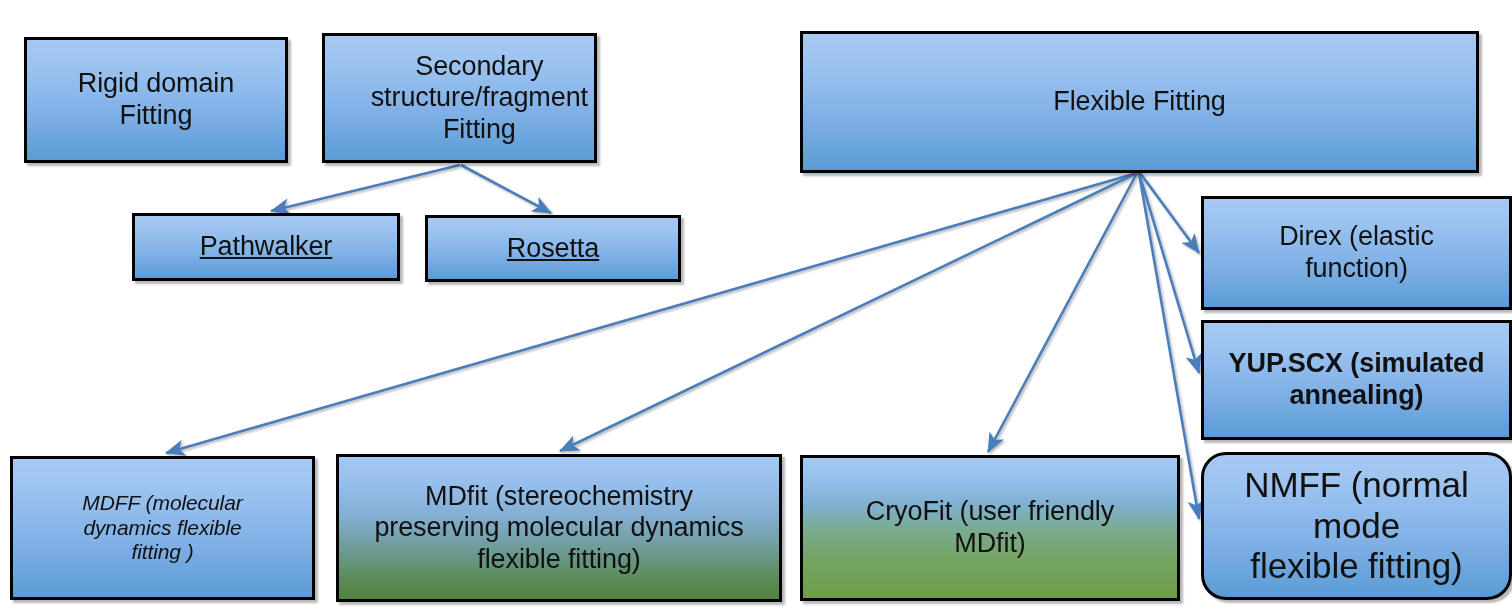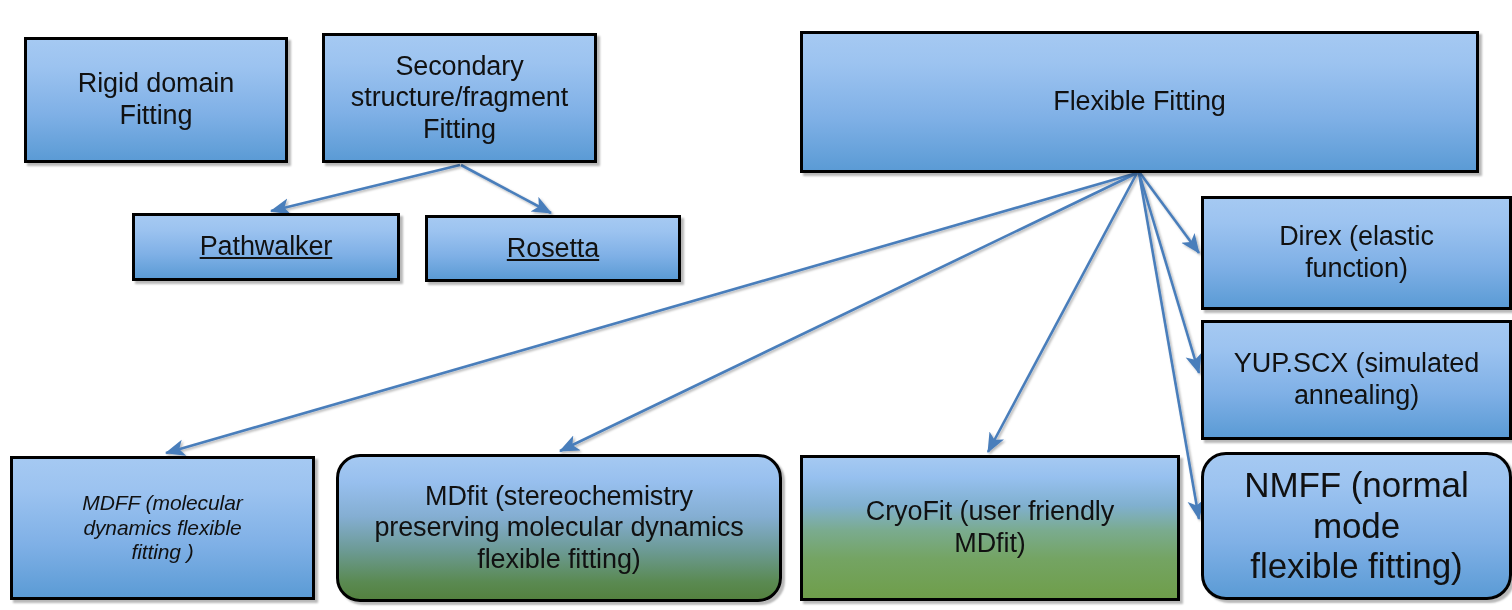--- a/index.html
+++ b/index.html
@@ -42,21 +42,20 @@
     background: linear-gradient(to bottom, #a5c9f2 0%, #9cc3f0 22%, #7fb0e6 62%, #5b9bd5 100%);
   }
   .node .label {
     display: block;
     padding: 0 6px;
     white-space: pre-line;
   }
   
   .node.grad-green-soft {
     background: linear-gradient(to bottom, #a5c9f2 0%, #97bfee 18%, #84aed2 42%, #6c9a94 66%, #5a8a52 88%, #54813f 100%);
-    border-radius: 24px;
   }
   .node.grad-green-strong {
     background: linear-gradient(to bottom, #a5c9f2 0%, #96c0ef 14%, #80b0cf 34%, #7aab8e 52%, #74a463 72%, #6f9e4a 100%);
   }
 </style>
 </head>
 <body>
 
 <div id="canvas">
 
@@ -78,39 +77,39 @@
         <line x1="1139" y1="173" x2="1199" y2="519" stroke="#4a7ebb" stroke-width="2.6" marker-end="url(#arrowhead)"></line>
         <line x1="1139" y1="173" x2="1199" y2="373" stroke="#4a7ebb" stroke-width="2.6" marker-end="url(#arrowhead)"></line>
         <line x1="1140" y1="173" x2="1199" y2="253" stroke="#4a7ebb" stroke-width="2.6" marker-end="url(#arrowhead)"></line>
       </g>
   </svg>
 
   <div class="node" style="left: 24px; top: 37px; width: 264px; height: 126px; font-size: 27px;">
     <span class="label">Rigid domain
 Fitting</span>
   </div>
-  <div class="node" style="left: 322px; top: 33px; width: 275px; height: 130px; font-size: 27px;">
+  <div class="node" style="left: 322px; top: 33px; width: 275px; height: 130px; font-size: 27px; justify-content: flex-end;">
     <span class="label">Secondary
 structure/fragment
 Fitting</span>
   </div>
   <div class="node" style="left: 800px; top: 31px; width: 679px; height: 142px; font-size: 27px;">
     <span class="label">Flexible Fitting</span>
   </div>
   <div class="node" style="left: 132px; top: 213px; width: 268px; height: 68px; font-size: 27px; text-decoration: underline;">
     <span class="label">Pathwalker</span>
   </div>
   <div class="node" style="left: 425px; top: 215px; width: 256px; height: 67px; font-size: 27px; text-decoration: underline;">
     <span class="label">Rosetta</span>
   </div>
   <div class="node" style="left: 1201px; top: 196px; width: 311px; height: 114px; font-size: 27px;">
     <span class="label">Direx (elastic
 function)</span>
   </div>
-  <div class="node" style="left: 1201px; top: 320px; width: 311px; height: 120px; font-size: 27px;">
+  <div class="node" style="left: 1201px; top: 320px; width: 311px; height: 120px; font-size: 27px; font-weight: bold;">
     <span class="label">YUP.SCX (simulated
 annealing)</span>
   </div>
   <div class="node" style="left: 1201px; top: 452px; width: 311px; height: 148px; font-size: 35px; border-radius: 25px;">
     <span class="label">NMFF (normal mode
 flexible fitting)</span>
   </div>
   <div class="node" style="left: 10px; top: 456px; width: 305px; height: 144px; font-size: 21px; font-style: italic;">
     <span class="label">MDFF (molecular
 dynamics flexible

